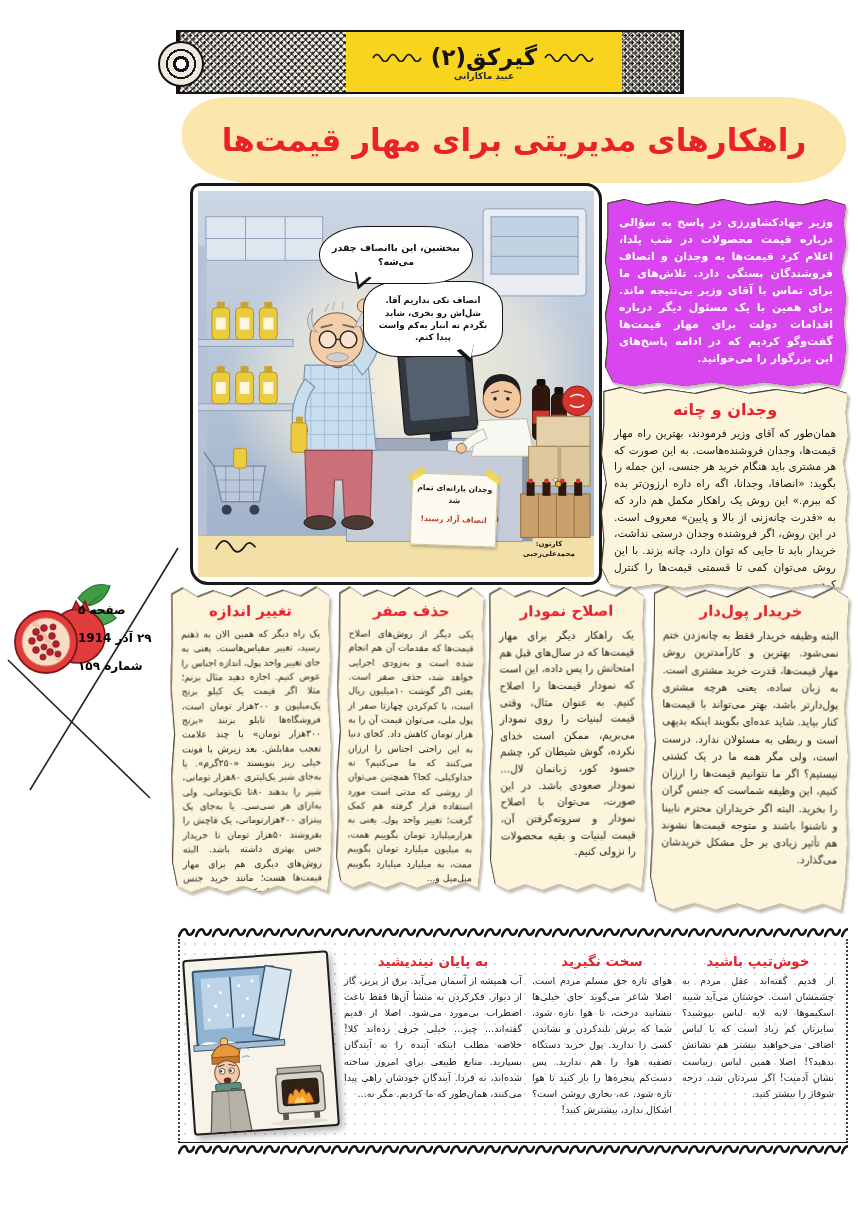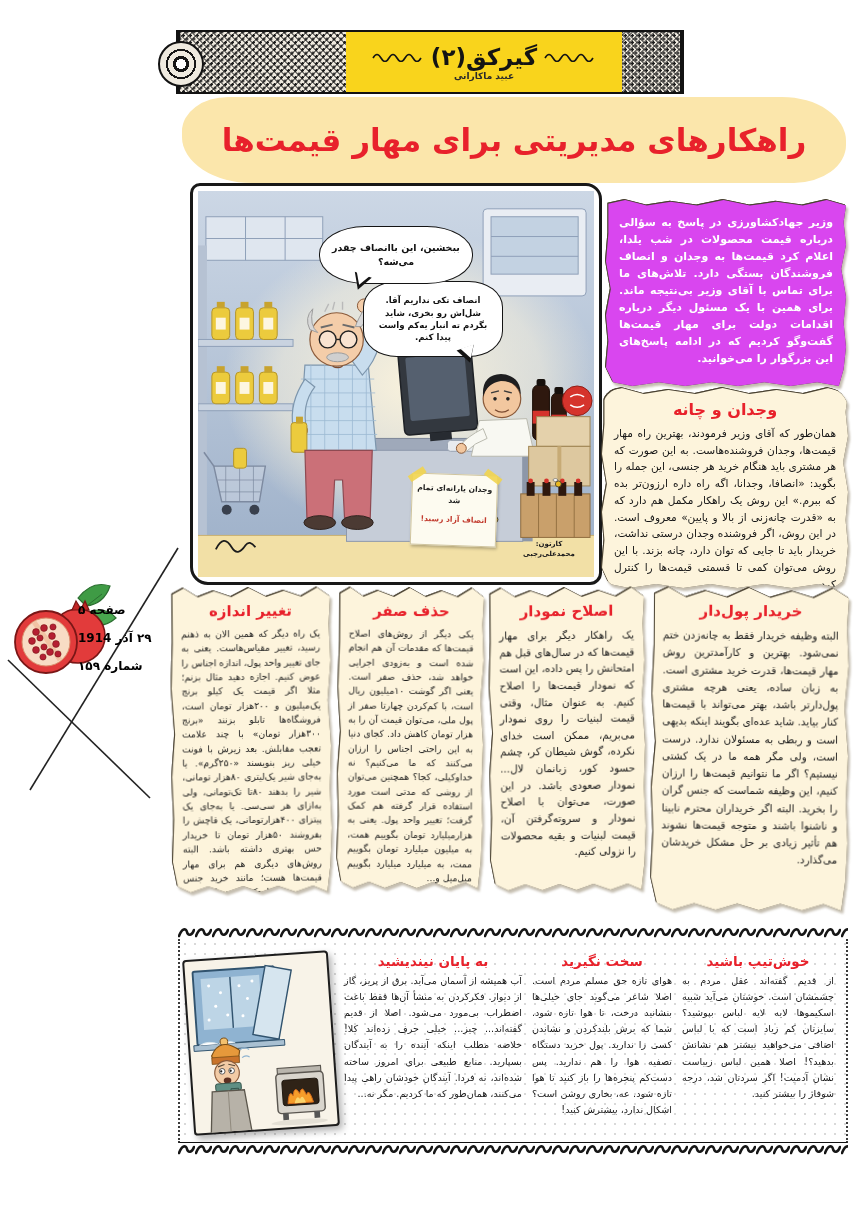--- a/index.html
+++ b/index.html
@@ -69,21 +69,21 @@
   .credit{position:absolute;left:318px;top:354px;width:76px;font-size:7px;font-weight:bold;
       color:#17171a;text-align:center;line-height:1.4;direction:rtl;}
 
   
   .tshadow{position:absolute;filter:drop-shadow(.6px .6px 0 #4a4232) drop-shadow(-.6px -.6px 0 #4a4232) drop-shadow(2px 3px 1px rgba(90,70,30,.35));}
   .torn{width:100%;height:100%;clip-path:var(--torn);}
   .intro-wrap{left:606px;top:200px;width:240px;height:186px;}
   .intro-box{background:#d946ef;color:#fff;font-weight:bold;font-size:11px;line-height:1.55;
       padding:14px 13px;direction:rtl;text-align:justify;}
   .conscience-wrap{left:602px;top:388px;width:246px;height:200px;}
-  .panel{background:var(--paper);padding:10px 12px;direction:rtl;border-radius:21px;}
+  .panel{background:var(--paper);padding:10px 12px;direction:rtl;}
   .sec-title{color:var(--red);font-size:16px;font-weight:bold;text-align:center;margin:2px 0 6px;}
   .sec-body{font-size:10.6px;line-height:1.58;text-align:justify;color:#171717;}
 
   
   .columns{position:absolute;left:186px;top:588px;width:662px;height:328px;display:flex;direction:rtl;gap:7px;align-items:flex-start;}
   .colwrap{position:relative;filter:drop-shadow(.6px .6px 0 #4a4232) drop-shadow(-.6px -.6px 0 #4a4232) drop-shadow(2px 3px 1px rgba(90,70,30,.35));flex:none;}
   .colwrap:nth-child(odd){transform:rotate(.4deg);}
   .colwrap:nth-child(even){transform:rotate(-.45deg);}
   .col{background:var(--paper);clip-path:var(--torn);padding:12px 10px;direction:rtl;overflow:hidden;}
   .col .sec-title{font-size:15px;margin-bottom:7px;}

